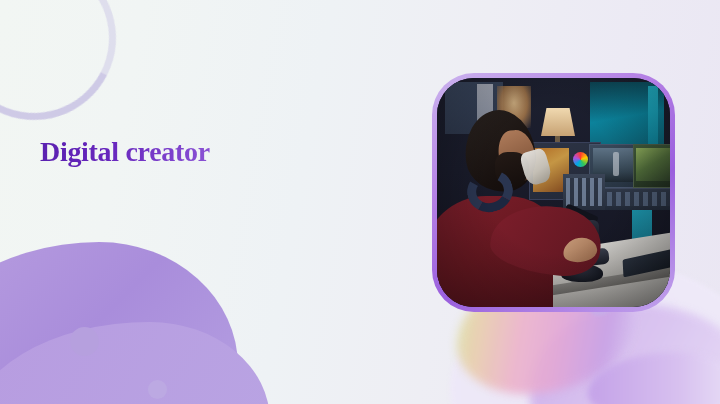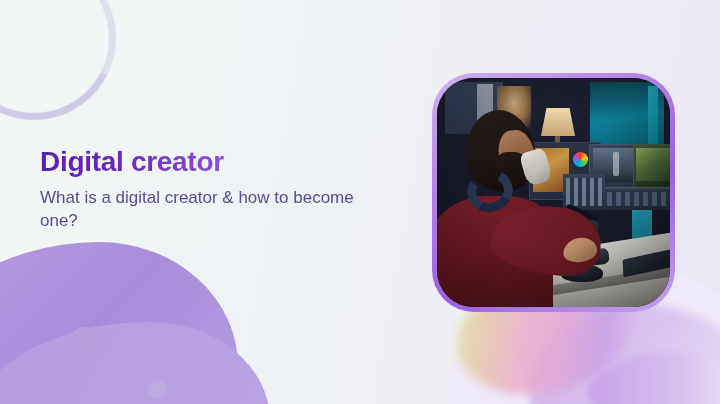--- a/index.html
+++ b/index.html
@@ -129,22 +129,23 @@
     height: 70px;
     border-radius: 60% 40% 50% 50% / 60% 50% 50% 40%;
     background: linear-gradient(90deg, #c4a2e8 0%, #d7c0ef 60%, #e9e0f7 100%);
     filter: blur(3px);
   }
 
   
   #text-block {
     position: absolute;
     left: 40px;
-    top: 146px;
+    top: 136px;
     width: 360px;
+    font-family: Liberation Serif, serif;
   }
   #page-title {
     margin: 0;
     font-size: 28px;
     font-weight: 700;
     letter-spacing: -.3px;
     line-height: 1.12;
     background: linear-gradient(92deg, #5a21b0 0%, #6726bd 40%, #7b3fcb 75%, #8a52d4 100%);
     -webkit-background-clip: text;
     background-clip: text;
@@ -431,21 +432,20 @@
   <div class="decor" id="circle-small-b"></div>
 
   <div class="decor" id="blob-br-wash"></div>
   <div class="decor" id="blob-br-lilac"></div>
   <div class="decor" id="blob-br-pink"></div>
   <div class="decor" id="blob-br-tail"></div>
   <div class="decor" id="blob-br-dot"></div>
 
   <div id="text-block">
     <h1 id="page-title">Digital creator</h1>
-    <p id="page-subtitle">What is a digital creator &amp; how to become one?</p>
   </div>
 
   <div id="image-card">
     <div id="image-frame" aria-label="Digital creator at a video editing workstation drinking from a cup">
 
       <div class="sc" id="scene-backwall"></div>
       <div class="sc" id="scene-window-left"></div>
       <div class="sc" id="scene-window-blind"></div>
       <div class="sc" id="scene-window-glow"></div>
       <div class="sc" id="scene-teal-panel"></div>

